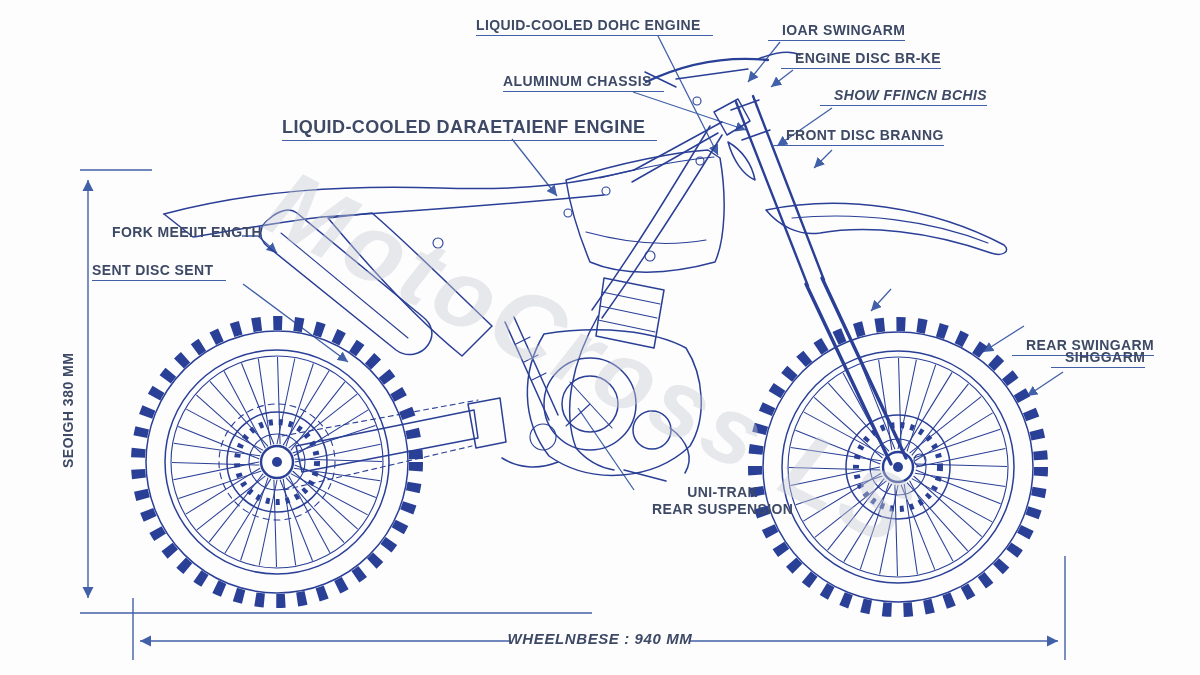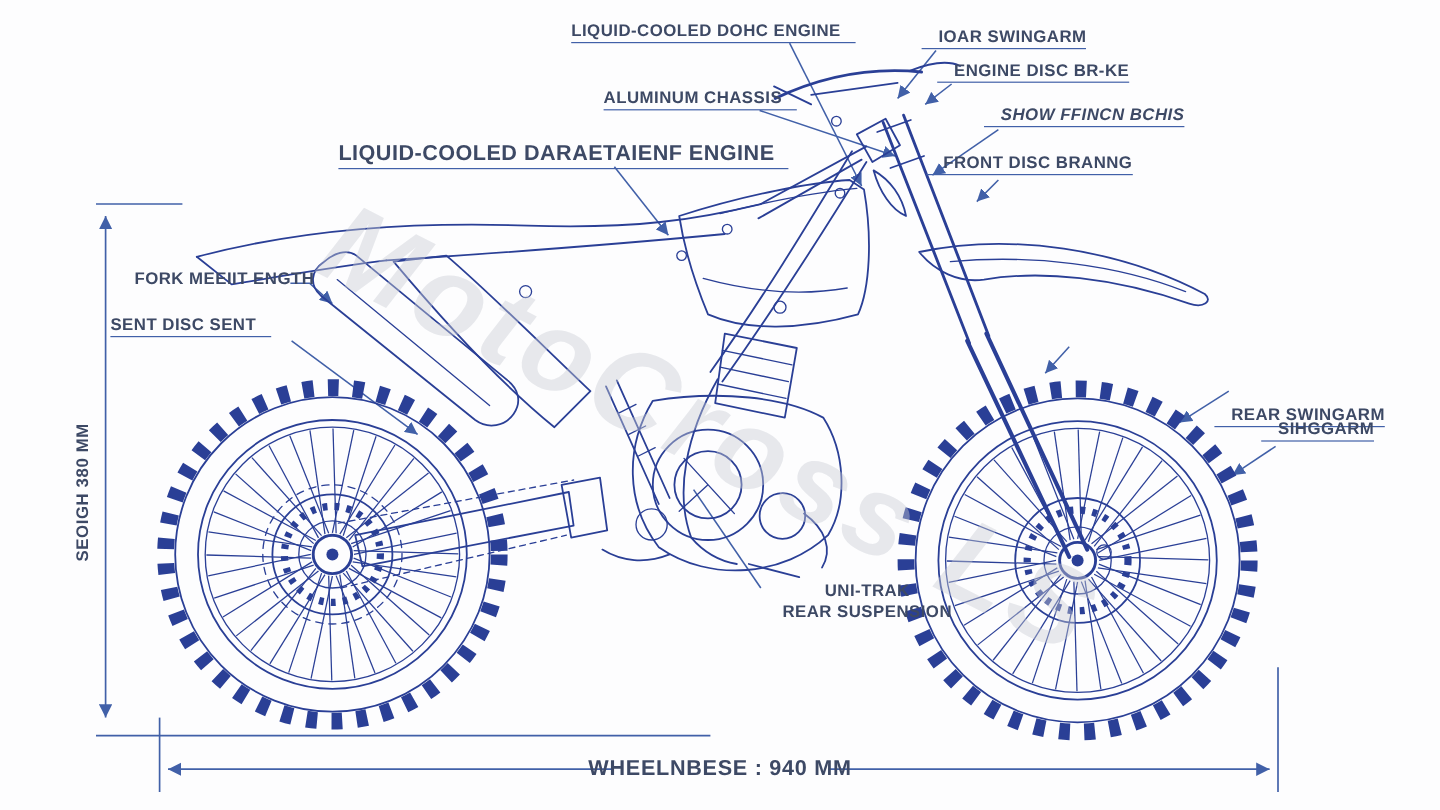--- a/index.html
+++ b/index.html
@@ -22,21 +22,21 @@
   .ah{fill:var(--dim,#4160a8);}
   .lbl{
     position:absolute;z-index:3;color:var(--label,#3d4965);
     font-size:14px;font-weight:600;letter-spacing:.4px;white-space:nowrap;
   }
   .u{border-bottom:1.6px solid var(--dim,#4160a8);padding-bottom:2px;}
   .u-r{padding-right:12px;}
   .u-l{padding-left:14px;}
   .lbl.small{font-size:18px;text-align:right;}
   .two-line{line-height:17px;}
-  .wheelbase{font-size:18px;transform:translateX(-50%);letter-spacing:.6px;}
+  .wheelbase{font-size:15px;transform:translateX(-50%);letter-spacing:.6px;font-style:italic;}
   .vlabel{
     position:absolute;z-index:3;left:60px;top:336px;height:132px;
     writing-mode:vertical-rl;transform:rotate(180deg);
     color:var(--label,#3d4965);font-size:14px;font-weight:600;letter-spacing:.5px;white-space:nowrap;
   }
   .watermark{
     position:absolute;left:300px;top:148px;z-index:2;pointer-events:none;
     font-size:96px;font-weight:700;font-style:italic;letter-spacing:5px;
     color:var(--wm,#c9ccd4);opacity:.42;transform:rotate(27deg);transform-origin:left top;
     white-space:nowrap;

